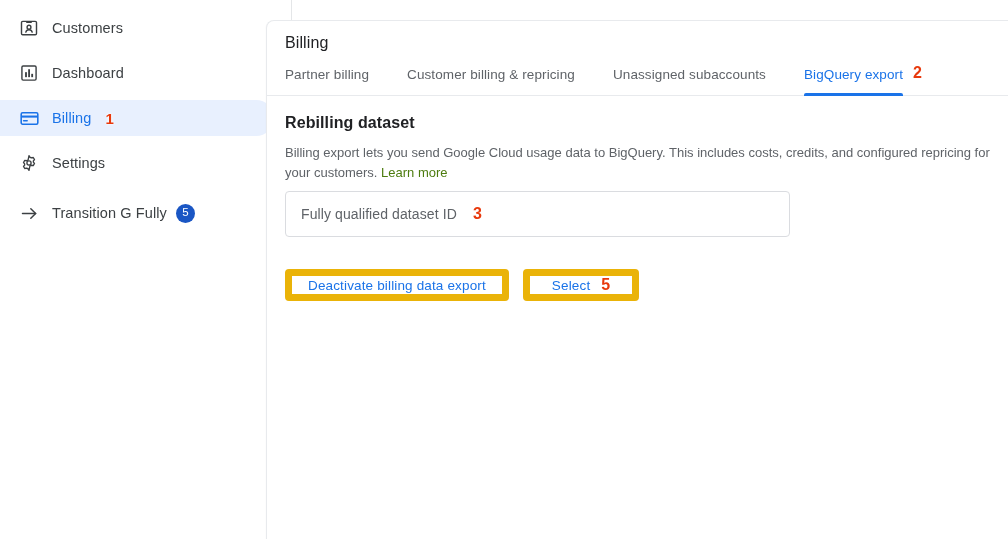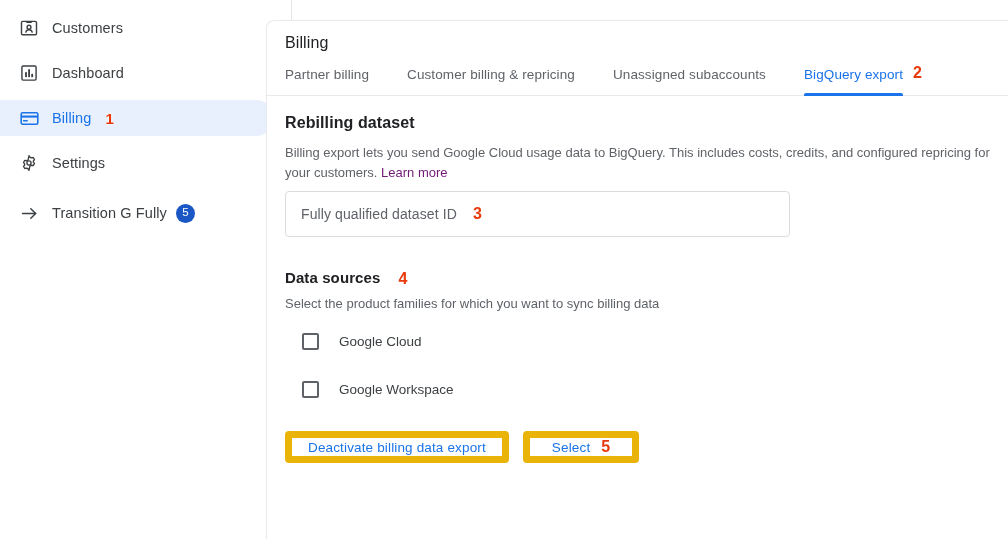--- a/index.html
+++ b/index.html
@@ -137,21 +137,21 @@
   .section-title.small { font-size: 15px; margin-bottom: 9px; }
 
   .para {
     font-size: 13px;
     line-height: 20px;
     color: #5f6368;
     margin: 0 0 4px 0;
     max-width: 742px;
   }
   .para.second { margin-top: 13px; }
-  a.link { color: #701a75; text-decoration: none; cursor: pointer; }
+  a.link { color: #4d7c0f; text-decoration: none; cursor: pointer; }
 
   
   .text-field {
     margin-top: 8px;
     width: 505px;
     height: 46px;
     border: 1px solid #dadce0;
     border-radius: 4px;
     display: flex;
     align-items: center;
@@ -318,35 +318,20 @@
       <h2 class="section-title">Rebilling dataset</h2>
 
       <p class="para"><span>Billing export lets you send Google Cloud usage data to BigQuery. This includes costs, credits, and configured repricing for your customers. </span><a class="link">Learn more</a></p>
 
 
       <div class="text-field">
         <span class="ph">Fully qualified dataset ID</span>
         <span class="step">3</span>
       </div>
 
-      <div id="data-sources">
-        <h3 class="section-title small"><span>Data sources</span><span class="step" style="margin-left:18px;">4</span></h3>
-
-        <p class="ds-sub">Select the product families for which you want to sync billing data</p>
-
-        <div class="cb-row">
-          <span class="cb-box"></span>
-          <span class="cb-label">Google Cloud</span>
-        </div>
-
-        <div class="cb-row">
-          <span class="cb-box"></span>
-          <span class="cb-label">Google Workspace</span>
-        </div>
-      </div>
 
       <div id="btn-row">
         <button class="btn" id="btn-deactivate">
           <span>Deactivate billing data export</span>
         </button>
         <button class="btn" id="btn-update">
           <span>Select</span>
           <span class="step">5</span>
         </button>
       </div>

